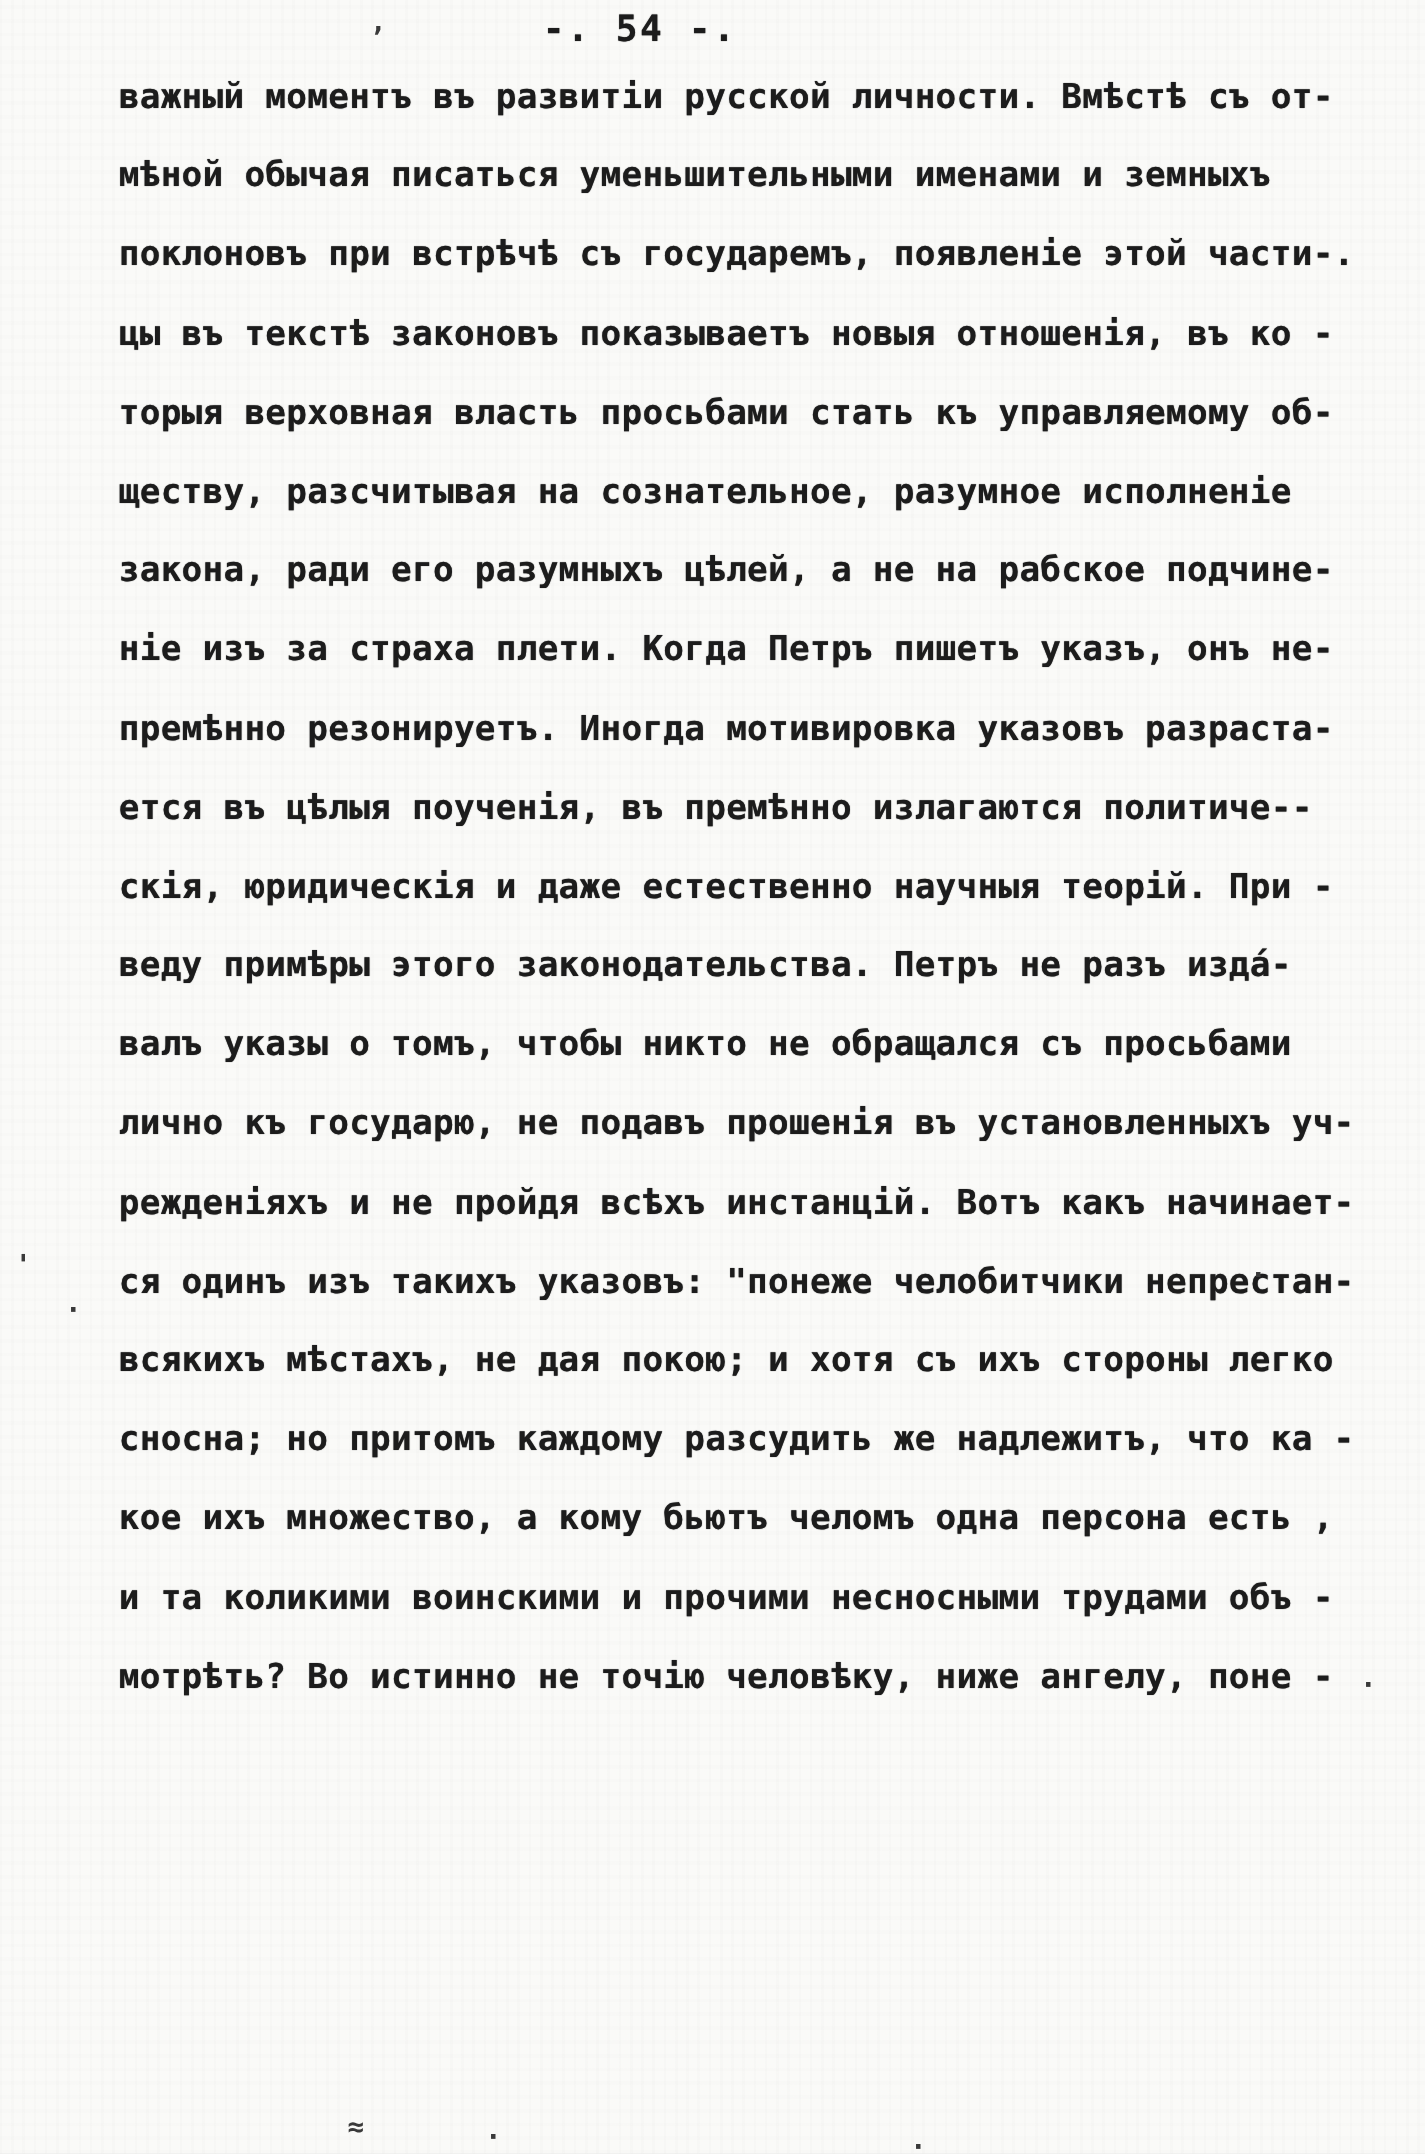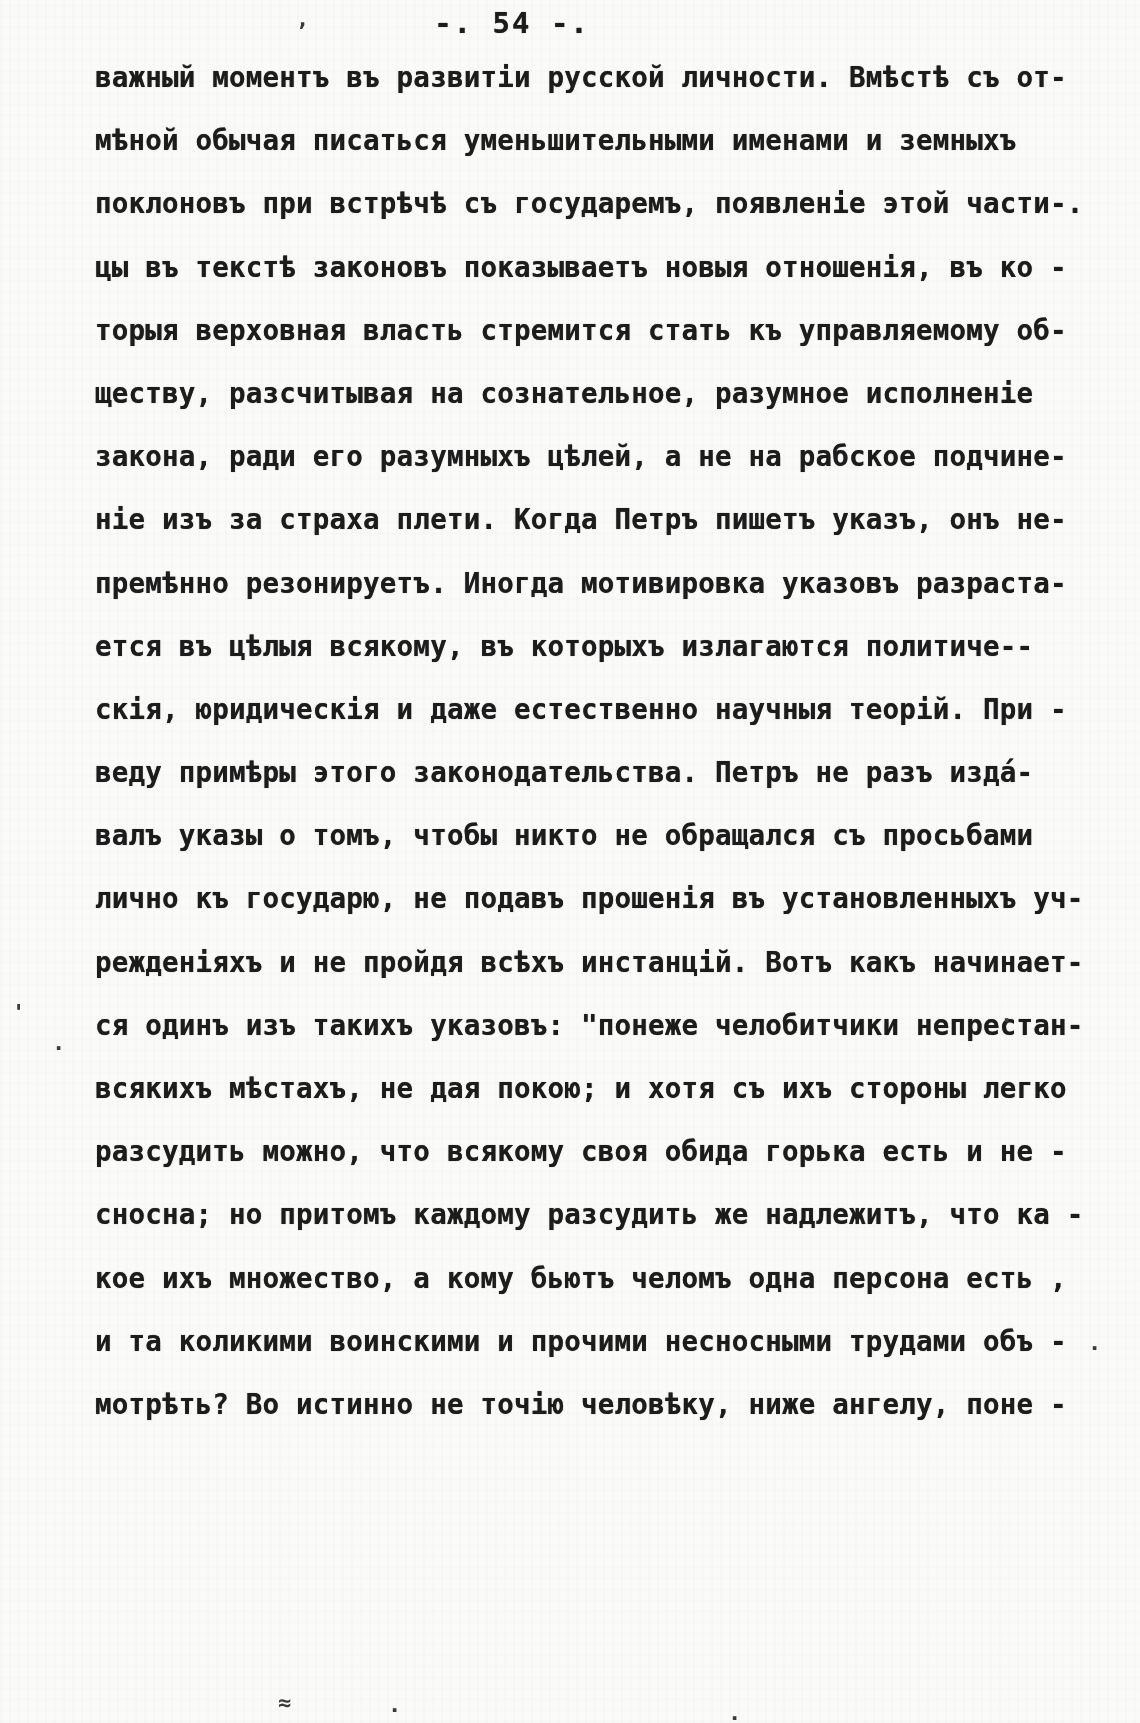--- a/index.html
+++ b/index.html
@@ -61,34 +61,33 @@
 
 <div class="page">
 
   <div class="page-header">-. 54 -.</div>
 
   <div class="text-block">
     <div class="line">важный моментъ въ развитіи русской личности. Вмѣстѣ съ от-</div>
     <div class="line">мѣной обычая писаться уменьшительными именами и земныхъ</div>
     <div class="line">поклоновъ при встрѣчѣ съ государемъ, появленіе этой части-.</div>
     <div class="line">цы въ текстѣ законовъ показываетъ новыя отношенія, въ ко -</div>
-    <div class="line">торыя верховная власть стремится стать къ управляемому об-</div>
+    <div class="line">торыя верховная власть просьбами стать къ управляемому об-</div>
     <div class="line">ществу, разсчитывая на сознательное, разумное исполненіе</div>
     <div class="line">закона, ради его разумныхъ цѣлей, а не на рабское подчине-</div>
     <div class="line">ніе изъ за страха плети. Когда Петръ пишетъ указъ, онъ не-</div>
     <div class="line">премѣнно резонируетъ. Иногда мотивировка указовъ разраста-</div>
-    <div class="line">ется въ цѣлыя всякому, въ которыхъ излагаются политиче--</div>
+    <div class="line">ется въ цѣлыя поученія, въ премѣнно излагаются политиче--</div>
     <div class="line">скія, юридическія и даже естественно научныя теорій. При -</div>
     <div class="line">веду примѣры этого законодательства. Петръ не разъ изда́-</div>
     <div class="line">валъ указы о томъ, чтобы никто не обращался съ просьбами</div>
     <div class="line">лично къ государю, не подавъ прошенія въ установленныхъ уч-</div>
     <div class="line">режденіяхъ и не пройдя всѣхъ инстанцій. Вотъ какъ начинает-</div>
     <div class="line">ся одинъ изъ такихъ указовъ: "понеже челобитчики непрестан-</div>
     <div class="line">всякихъ мѣстахъ, не дая покою; и хотя съ ихъ стороны легко</div>
-    <div class="line">разсудить можно, что всякому своя обида горька есть и не -</div>
     <div class="line">сносна; но притомъ каждому разсудить же надлежитъ, что ка -</div>
     <div class="line">кое ихъ множество, а кому бьютъ челомъ одна персона есть ,</div>
     <div class="line">и та коликими воинскими и прочими несносными трудами объ -</div>
     <div class="line">мотрѣть? Во истинно не точію человѣку, ниже ангелу, поне -</div>
   </div>
 
   <span class="speck" style="left:296px; top:8px;">,</span>
   <span class="speck" style="left:12px;  top:1002px;">'</span>
   <span class="speck" style="left:52px;  top:1038px;">·</span>
   <span class="speck" style="left:1000px;top:1010px;">·</span>

